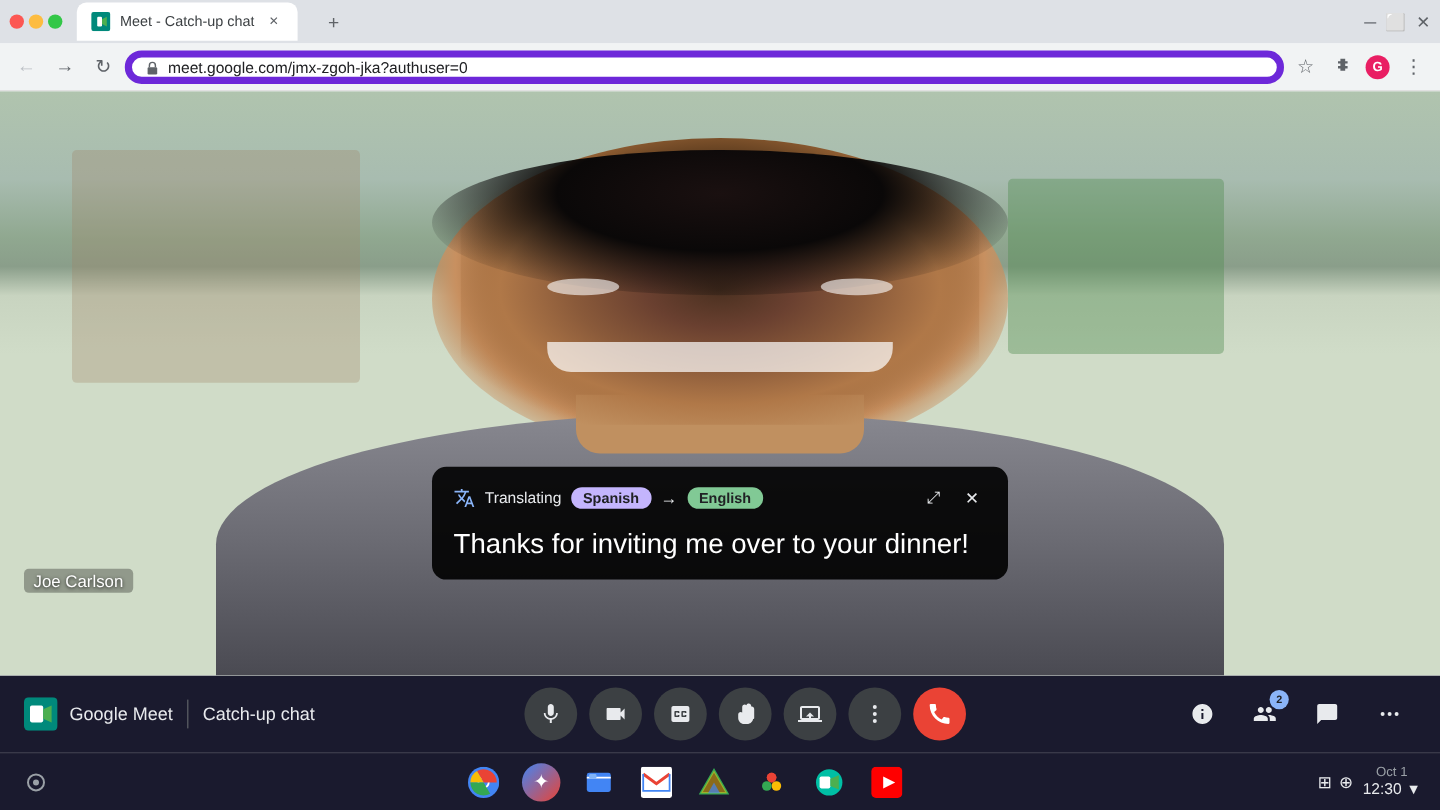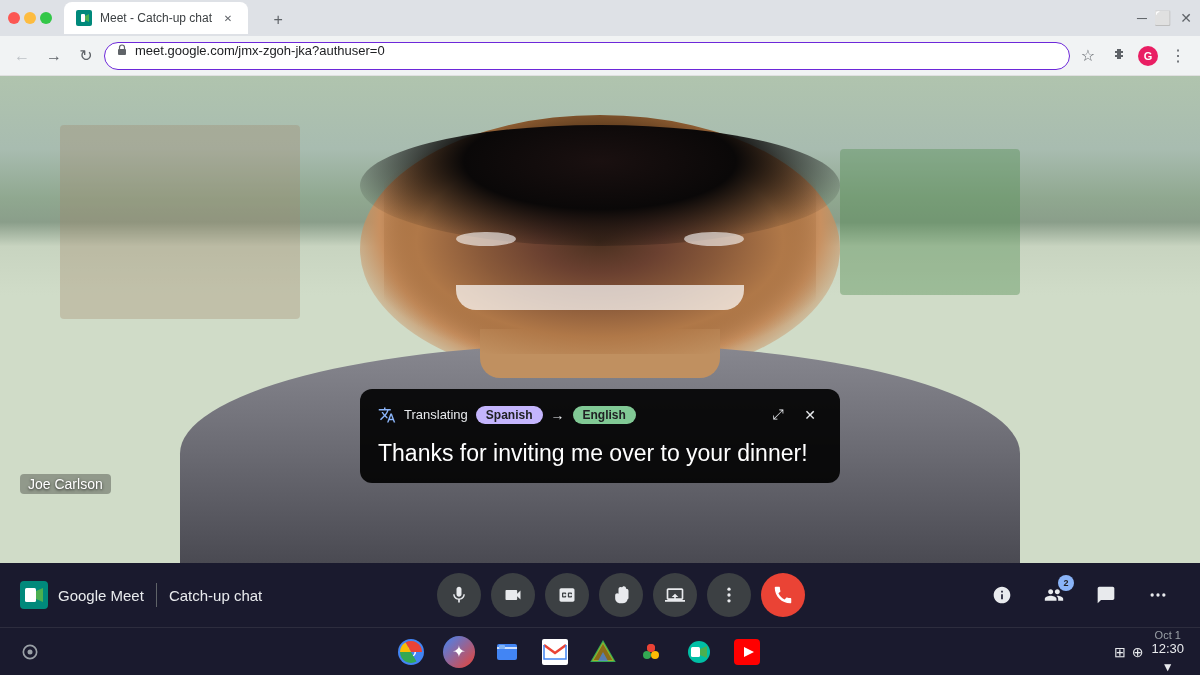--- a/index.html
+++ b/index.html
@@ -16,21 +16,21 @@
     .tab { height: 32px; background: #f1f3f4; border-radius: 8px 8px 0 0; display: flex; align-items: center; padding: 0 12px; gap: 8px; font-size: 12px; color: #3c4043; min-width: 180px; max-width: 240px; }
     .tab.active { background: #fff; }
     .tab-favicon { width: 16px; height: 16px; }
     .tab-title { flex: 1; overflow: hidden; text-overflow: ellipsis; white-space: nowrap; }
     .tab-close { width: 16px; height: 16px; border-radius: 50%; display: flex; align-items: center; justify-content: center; font-size: 10px; color: #5f6368; cursor: pointer; }
     .new-tab-btn { width: 28px; height: 28px; border-radius: 50%; display: flex; align-items: center; justify-content: center; font-size: 16px; color: #5f6368; cursor: pointer; margin-left: 4px; }
     
     .nav-bar { height: 40px; background: #f1f3f4; display: flex; align-items: center; padding: 0 8px; gap: 4px; border-bottom: 1px solid #e0e0e0; }
     .nav-btn { width: 28px; height: 28px; border-radius: 50%; display: flex; align-items: center; justify-content: center; color: #5f6368; font-size: 16px; cursor: pointer; }
     .nav-btn.disabled { color: #bdc1c6; cursor: default; }
-    .address-bar { flex: 1; height: 28px; background: #fff; border-radius: 14px; display: flex; align-items: flex-start; padding: 0 10px; gap: 6px; font-size: 13px; color: #202124; border: 1px solid #6d28d9; }
+    .address-bar { flex: 1; height: 28px; background: #fff; border-radius: 14px; display: flex; align-items: flex-end; padding: 0 10px; gap: 6px; font-size: 13px; color: #202124; border: 6px solid #6d28d9; }
     .address-text { flex: 1; font-size: 13px; color: #202124; }
     .nav-icons { display: flex; align-items: center; gap: 2px; }
     
     .participant-name { position: absolute; bottom: 69px; left: 20px; color: #fff; font-size: 14px; font-weight: 500; text-shadow: 0 1px 3px rgba(0,0,0,0.8); background: rgba(0,0,0,0.3); padding: 2px 8px; border-radius: 4px; }
 
     
     .translation-overlay { position: absolute; bottom: 80px; left: 50%; transform: translateX(-50%); background: rgba(0,0,0,0.9); border-radius: 12px; padding: 14px 18px; min-width: 480px; max-width: 520px; }
     .translation-header { display: flex; align-items: center; gap: 8px; margin-bottom: 10px; }
     .translate-icon { color: #8ab4f8; font-size: 14px; }
     .translating-label { color: #e8eaed; font-size: 13px; }
@@ -360,20 +360,20 @@
     </div>
 
     <div class="taskbar-right">
       <div class="taskbar-right-icons">
 
         <span class="taskbar-right-icon">⊞</span>
         <span class="taskbar-right-icon">⊕</span>
       </div>
       <div style="text-align:center;">
         <div class="taskbar-date">Oct 1</div>
-        <div style="display:flex;align-items:center;gap:4px;flex-direction:column;">
+        <div style="display:flex;align-items:center;gap:4px;">
           <span class="taskbar-time">12:30</span>
           <span style="color:#e8eaed;font-size:12px;">▼</span>
         </div>
       </div>
     </div>
   </div>
 </div>
 
 </body></html>

